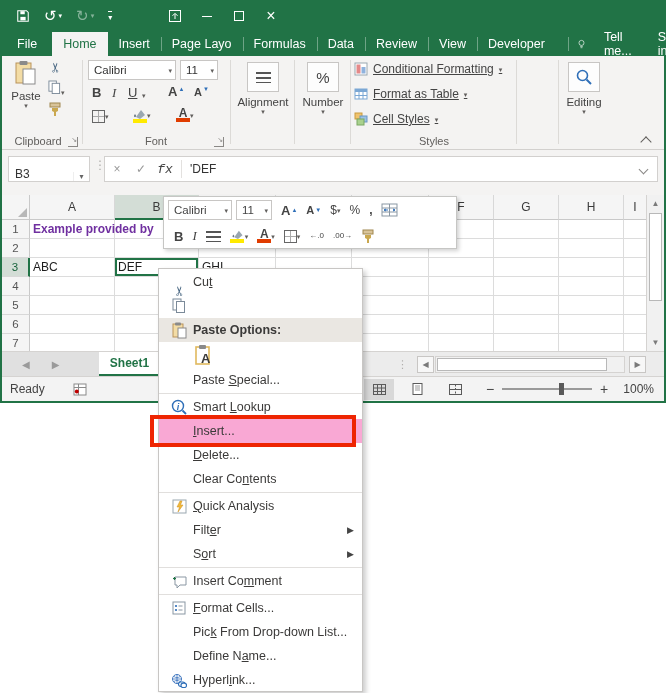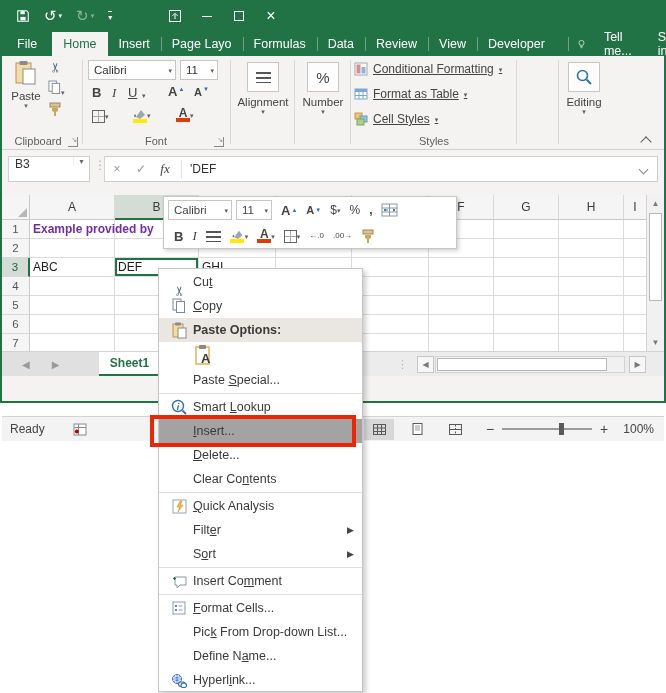--- a/index.html
+++ b/index.html
@@ -49,27 +49,27 @@
   .bar{height:4px;width:14px;}
   .lines3{width:15px;height:11px;background:repeating-linear-gradient(#555 0 2px,transparent 2px 5px);}
   .bordericon{width:13px;height:13px;border:1px solid #666;background:
       linear-gradient(#aaa,#aaa) center/100% 1px no-repeat,
       linear-gradient(#aaa,#aaa) center/1px 100% no-repeat;}
   .styrow{display:flex;align-items:center;gap:5px;height:22px;white-space:nowrap;font-size:12px;color:#444;}
   .chevUp{width:8px;height:8px;border-left:1.5px solid #605e5c;border-top:1.5px solid #605e5c;transform:rotate(45deg);}
 
   
   .fbar{position:absolute;left:0;top:150px;width:662px;height:45px;background:#f4f3f2;}
-  .namebox{position:absolute;left:6px;top:6px;width:82px;height:26px;background:#fff;border:1px solid #d2d0ce;display:flex;align-items:flex-start;font-size:12px;color:#333;}
+  .namebox{position:absolute;left:6px;top:6px;width:82px;height:26px;background:#fff;border:1px solid #d2d0ce;display:flex;align-items:flex-end;font-size:12px;color:#333;}
   .namebox .nb-t{flex:1;padding-left:6px;}
   .namebox .nb-dd{width:16px;text-align:center;font-size:8px;color:#666;border-left:1px solid #eee;}
   .fdots{position:absolute;left:92px;top:8px;color:#b0aeac;font-size:12px;letter-spacing:0;}
   .fxbar{position:absolute;left:102px;top:6px;width:554px;height:26px;background:#fff;border:1px solid #d2d0ce;display:flex;align-items:center;}
   .fxbtn{width:24px;text-align:center;color:#9a9a9a;font-size:12px;}
-  .fxit{font-family:Liberation Serif, serif;font-style:italic;color:#444;font-size:13px;}
+  .fxit{font-family:Liberation Mono, monospace;font-style:italic;color:#444;font-size:13px;}
   .fxdiv{width:1px;height:18px;background:#e3e1df;margin:0 4px;}
   .fval{flex:1;font-size:12px;color:#333;padding-left:4px;}
   .chevD{width:7px;height:7px;border-right:1.5px solid #8a8886;border-bottom:1.5px solid #8a8886;transform:rotate(45deg);margin-right:10px;}
 
   
   .grid{position:absolute;left:0;top:195px;width:644px;height:156px;background:#fff;overflow:hidden;}
   .hrow{display:flex;height:25px;}
   .hc{background:#f5f5f5;border-right:1px solid #d8d8d8;border-bottom:1px solid #c9c9c9;color:#3b3b3b;font-size:12px;display:flex;align-items:center;justify-content:center;}
   .hc.selc{background:#d3ddd6;border-bottom:2px solid #217346;}
   .corner{position:relative;background:#f5f5f5;border-right:1px solid #c9c9c9;border-bottom:1px solid #c9c9c9;}
@@ -90,21 +90,21 @@
   
   .sheetbar{position:absolute;left:0;top:351px;width:662px;height:25px;background:#ececec;border-top:1px solid #d5d3d1;}
   .navblk{position:absolute;left:0;top:0;width:97px;height:100%;background:#e0e0e0;display:flex;align-items:center;gap:22px;padding-left:20px;color:#9a9a9a;font-size:10px;}
   .s1tab{position:absolute;left:97px;top:0;width:61px;height:100%;background:#fff;border-bottom:2px solid #217346;display:flex;align-items:center;justify-content:center;color:#217346;font-weight:bold;font-size:12px;}
   .hdots{position:absolute;left:395px;top:6px;color:#b0aeac;font-size:11px;}
   .hsbtn{position:absolute;top:4px;width:17px;height:17px;background:#f7f7f7;border:1px solid #c8c6c4;display:flex;align-items:center;justify-content:center;color:#7a7a7a;font-size:8px;}
   .htrack{position:absolute;left:433px;top:4px;width:190px;height:17px;background:#f1f1f1;border:1px solid #d5d3d1;}
   .hthumb{position:absolute;left:1px;top:1px;width:170px;height:13px;background:#fff;border:1px solid #b8b8b8;}
 
   
-  .statusbar{position:absolute;left:0;top:376px;width:662px;height:25px;background:#f3f3f3;border-top:1px solid #d5d3d1;display:flex;align-items:center;font-size:12px;color:#444;margin-top:40px;}
+  .statusbar{position:absolute;left:0;top:376px;width:662px;height:25px;background:#f3f3f3;border-top:1px solid #d5d3d1;display:flex;align-items:center;font-size:12px;color:#444;}
   .ready{margin-left:8px;}
   .macro{margin-left:28px;display:flex;}
   .sb-right{margin-left:auto;display:flex;align-items:center;}
   .viewbtn{width:30px;height:21px;display:flex;align-items:center;justify-content:center;margin-right:8px;}
   .viewbtn.on{background:#d8d8d8;}
   .zminus,.zplus{font-size:14px;color:#444;width:16px;text-align:center;}
   .ztrack{position:relative;width:90px;height:2px;background:#9a9a9a;margin:0 4px;}
   .zhandle{position:absolute;left:57px;top:-5px;width:5px;height:12px;background:#595959;}
   .zpct{width:42px;text-align:right;margin-right:10px;}
 
@@ -120,21 +120,21 @@
   
   .ctxmenu{position:absolute;left:158px;top:268px;width:205px;height:424px;background:#fff;border:1px solid #c8c6c4;box-shadow:3px 3px 5px rgba(0,0,0,.2);z-index:60;padding-top:1px;}
   .mi{height:24px;display:flex;align-items:center;padding-left:6px;font-size:12.5px;color:#3b3a39;}
   .mi-ic{width:28px;display:flex;align-items:center;justify-content:center;}
   .mi-lab{flex:1;white-space:nowrap;}
   .mi-lab u{text-decoration:underline;}
   .mi .sub{margin-left:auto;margin-right:8px;color:#444;font-size:9px;}
   .mi.po{background:#eae7e2;font-weight:bold;}
   .mi.pbrow{height:26px;padding-left:34px;}
   .pbtn{width:24px;height:24px;display:flex;align-items:center;justify-content:center;border:1px solid transparent;}
-  .mi.hl{background:#a3a3a3;}
+  .mi.hl{background:#f9a8d4;}
   .msep{height:1px;background:#e1dfdd;margin:1px 0;}
   .scis{color:#44637f;font-size:13px;display:inline-block;transform:rotate(-90deg);}
 
   
   .redbox{position:absolute;left:150px;top:415px;width:206px;height:32px;border:4px solid #ee2502;z-index:70;}
 </style>
 </head>
 <body>
 
 <div class="stage">
@@ -584,21 +584,20 @@
       <span class="mi-ic scis">✂</span>
       <span class="mi-lab"><span>Cu</span><u>t</u><span></span></span>
     </div>
     <div class="mi">
       <span class="mi-ic">
           <svg width="14" height="16" viewBox="0 0 14 16">
             <rect x="1" y="1" width="8" height="11" fill="#fff" stroke="#7b8a99"></rect>
             <rect x="4.5" y="3.5" width="8" height="11" fill="#fff" stroke="#7b8a99"></rect>
           </svg>
         </span>
-      <span class="mi-lab"><span></span><u>C</u><span>opy</span></span>
     </div>
     <div class="mi po">
       <span class="mi-ic">
           <svg width="15" height="17" viewBox="0 0 15 17">
             <rect x="1" y="2" width="10" height="13" fill="#f3dca5" stroke="#b9935a"></rect>
             <rect x="3" y="0.5" width="6" height="3" rx="1" fill="#8a8a8a"></rect>
             <rect x="6" y="6" width="8" height="10" fill="#fff" stroke="#8a8a8a"></rect>
           </svg>
         </span>
       <span class="mi-lab">Paste Options:</span>

